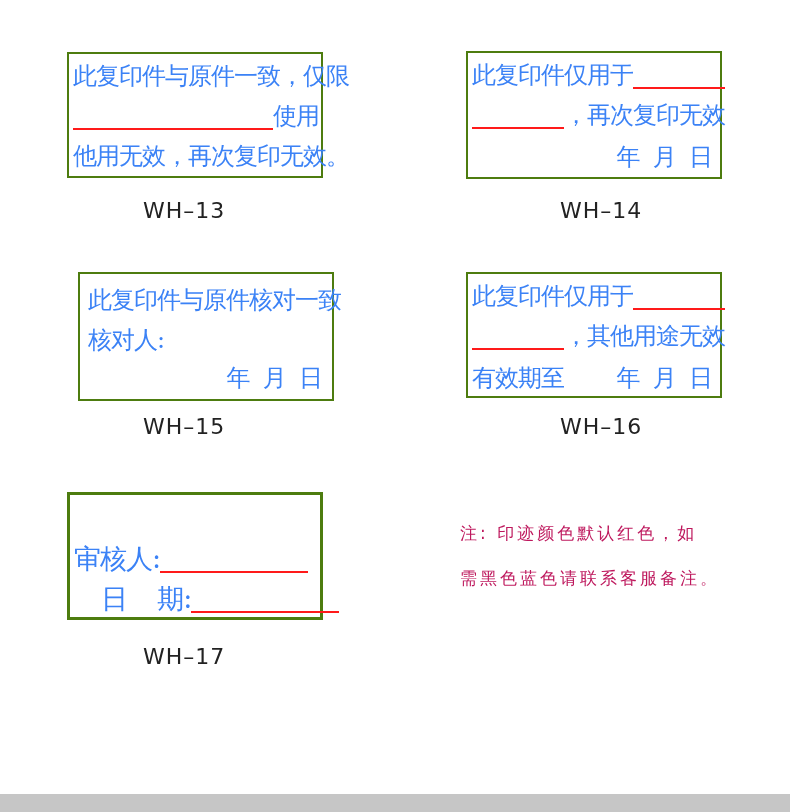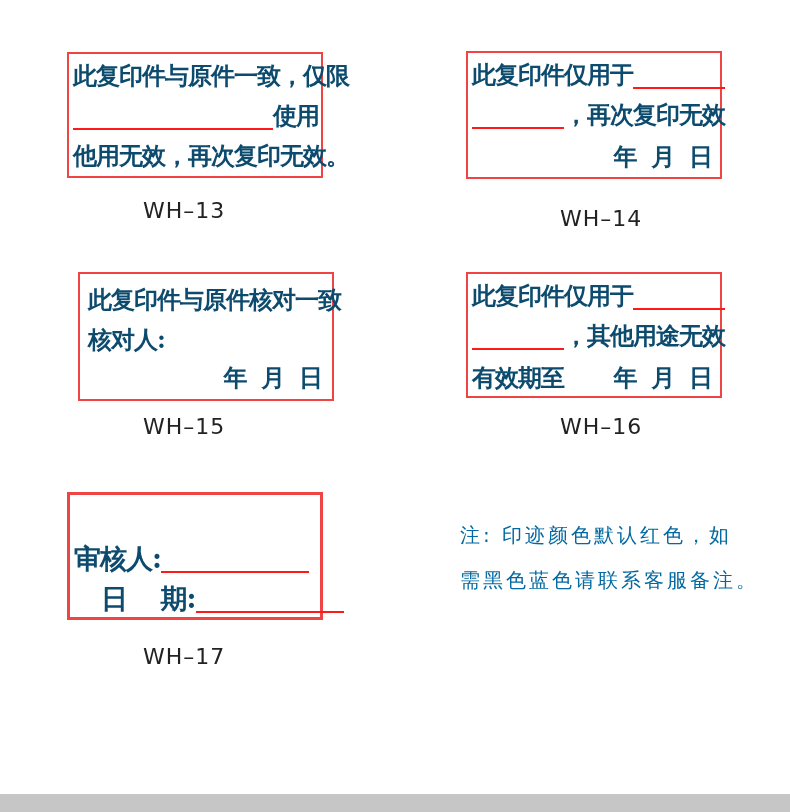--- a/index.html
+++ b/index.html
@@ -1,26 +1,26 @@
 <!DOCTYPE html>
 <html><head>
 <meta charset="utf-8">
 <style>
   html, body { margin:0; padding:0; }
   body { width:790px; height:812px; background:#ffffff; position:relative; overflow:hidden;
          font-family:"DejaVu Serif","Liberation Serif", serif; }
-  .stamp { position:absolute; border:2px solid #ef4444; box-sizing:border-box; color:#0c4a6e;
-           font-family:"DejaVu Serif","Liberation Serif", serif;font-weight:bold; }
+  .stamp { position:absolute; border:2px solid #4d7c0f; box-sizing:border-box; color:#3b82f6;
+           font-family:"DejaVu Serif","Liberation Serif", serif; }
   .stamp .line { position:absolute; left:4px; right:4px; height:40px; line-height:40px;
                  font-size:24px; white-space:nowrap; letter-spacing:-1px; }
   .u { display:inline-block; border-bottom:2px solid #ff1a1a; height:26px; vertical-align:bottom; margin-bottom:6px; }
   .label { position:absolute; font-family:"DejaVu Sans","Liberation Sans", sans-serif; font-size:22px; color:#222;
            letter-spacing:1px; }
-  .note { position:absolute; left:460px; font-family:"DejaVu Sans","Liberation Sans", sans-serif; font-size:20px;
-          color:#0369a1; letter-spacing:3px;text-align:center; }
+  .note { position:absolute; left:460px; font-family:"DejaVu Sans","Liberation Sans", sans-serif; font-size:17px;
+          color:#be185d; letter-spacing:3px;text-align:center; }
   .bottom-bar { position:absolute; left:0; top:794px; width:790px; height:18px; background:#c6c6c6; }
   .right { position:absolute; right:4px; }
 </style>
 </head>
 <body>
 
 <div class="stamp" style="left:67px;top:52px;width:256px;height:126px;">
   <div class="line" style="top:2px;">此复印件与原件一致，仅限</div>
   <div class="line" style="top:42px;">
     <span class="u" style="width:200px;"></span><span>使用</span>
@@ -33,21 +33,21 @@
   <div class="line" style="top:2px;">
     <span>此复印件仅用于</span><span class="u" style="width:92px;"></span>
   </div>
   <div class="line" style="top:42px;">
     <span class="u" style="width:92px;"></span><span>，再次复印无效</span>
   </div>
   <div class="line" style="top:84px;">
     <span class="right" style="white-space:pre;">年  月  日</span>
   </div>
 </div>
-<div class="label" style="left:560px;top:198px;margin-top:8px;">WH–14</div>
+<div class="label" style="left:560px;top:198px;">WH–14</div>
 
 <div class="stamp" style="left:67px;top:272px;width:256px;height:129px;margin-left:11px;">
   <div class="line" style="top:6px;left:8px;">此复印件与原件核对一致</div>
   <div class="line" style="top:46px;left:8px;">核对人:</div>
   <div class="line" style="top:84px;">
     <span class="right" style="right:6px;white-space:pre;">年  月  日</span>
   </div>
 </div>
 <div class="label" style="left:143px;top:414px;">WH–15</div>
 

